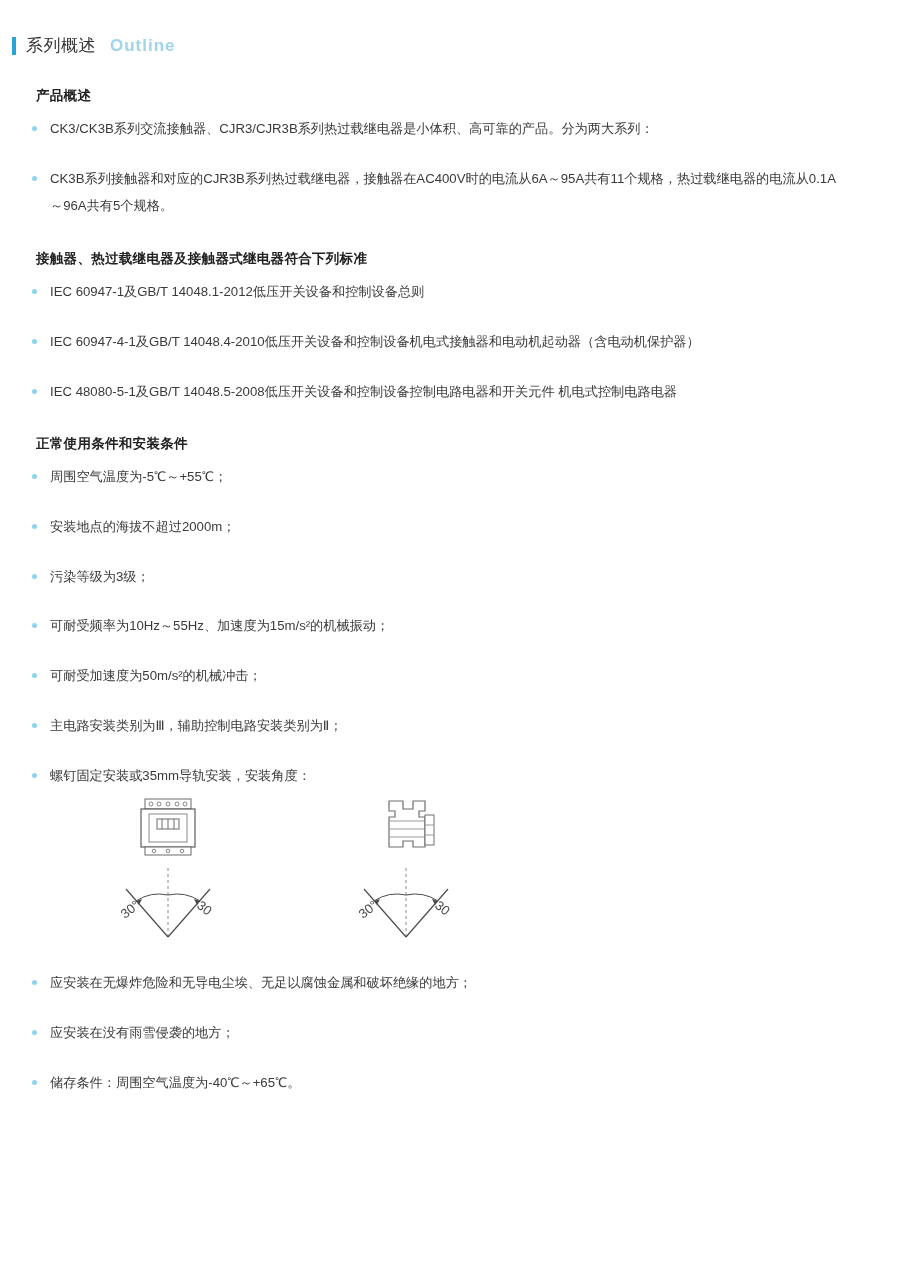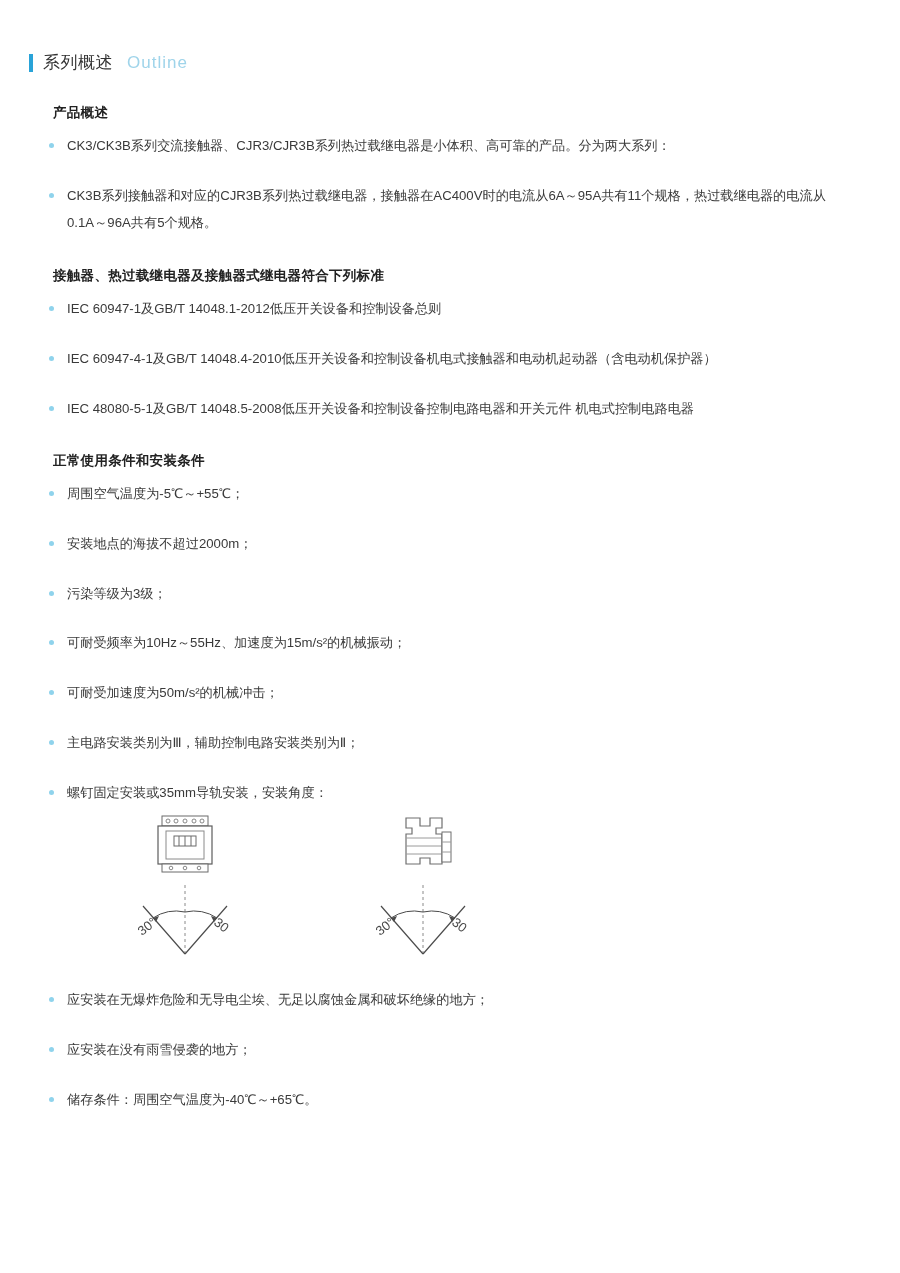--- a/index.html
+++ b/index.html
@@ -12,21 +12,21 @@
     background: #ffffff;
     font-family: "Liberation Sans", sans-serif;
     color: #333333;
     -webkit-font-smoothing: antialiased;
   }
   .page {
     position: relative;
     width: 880px;
     min-height: 1273px;
     box-sizing: border-box;
-    padding: 17px;
+    padding: 0;
   }
 
   
   .page-header {
     display: flex;
     align-items: center;
     padding: 34px 0 0 12px;
     gap: 10px;
   }
   .header-bar {
@@ -38,21 +38,21 @@
   }
   .header-cn {
     font-size: 17px;
     color: #333333;
     font-weight: 400;
     letter-spacing: 0.5px;
   }
   .header-en {
     font-size: 17px;
     color: #9fd4ea;
-    font-weight: 400;
+    font-weight: 700;
     letter-spacing: 1px;
     margin-left: 4px;
   }
 
   
   .content {
     padding: 0 24px 0 12px;
   }
   .section {
     margin-top: 30px;

